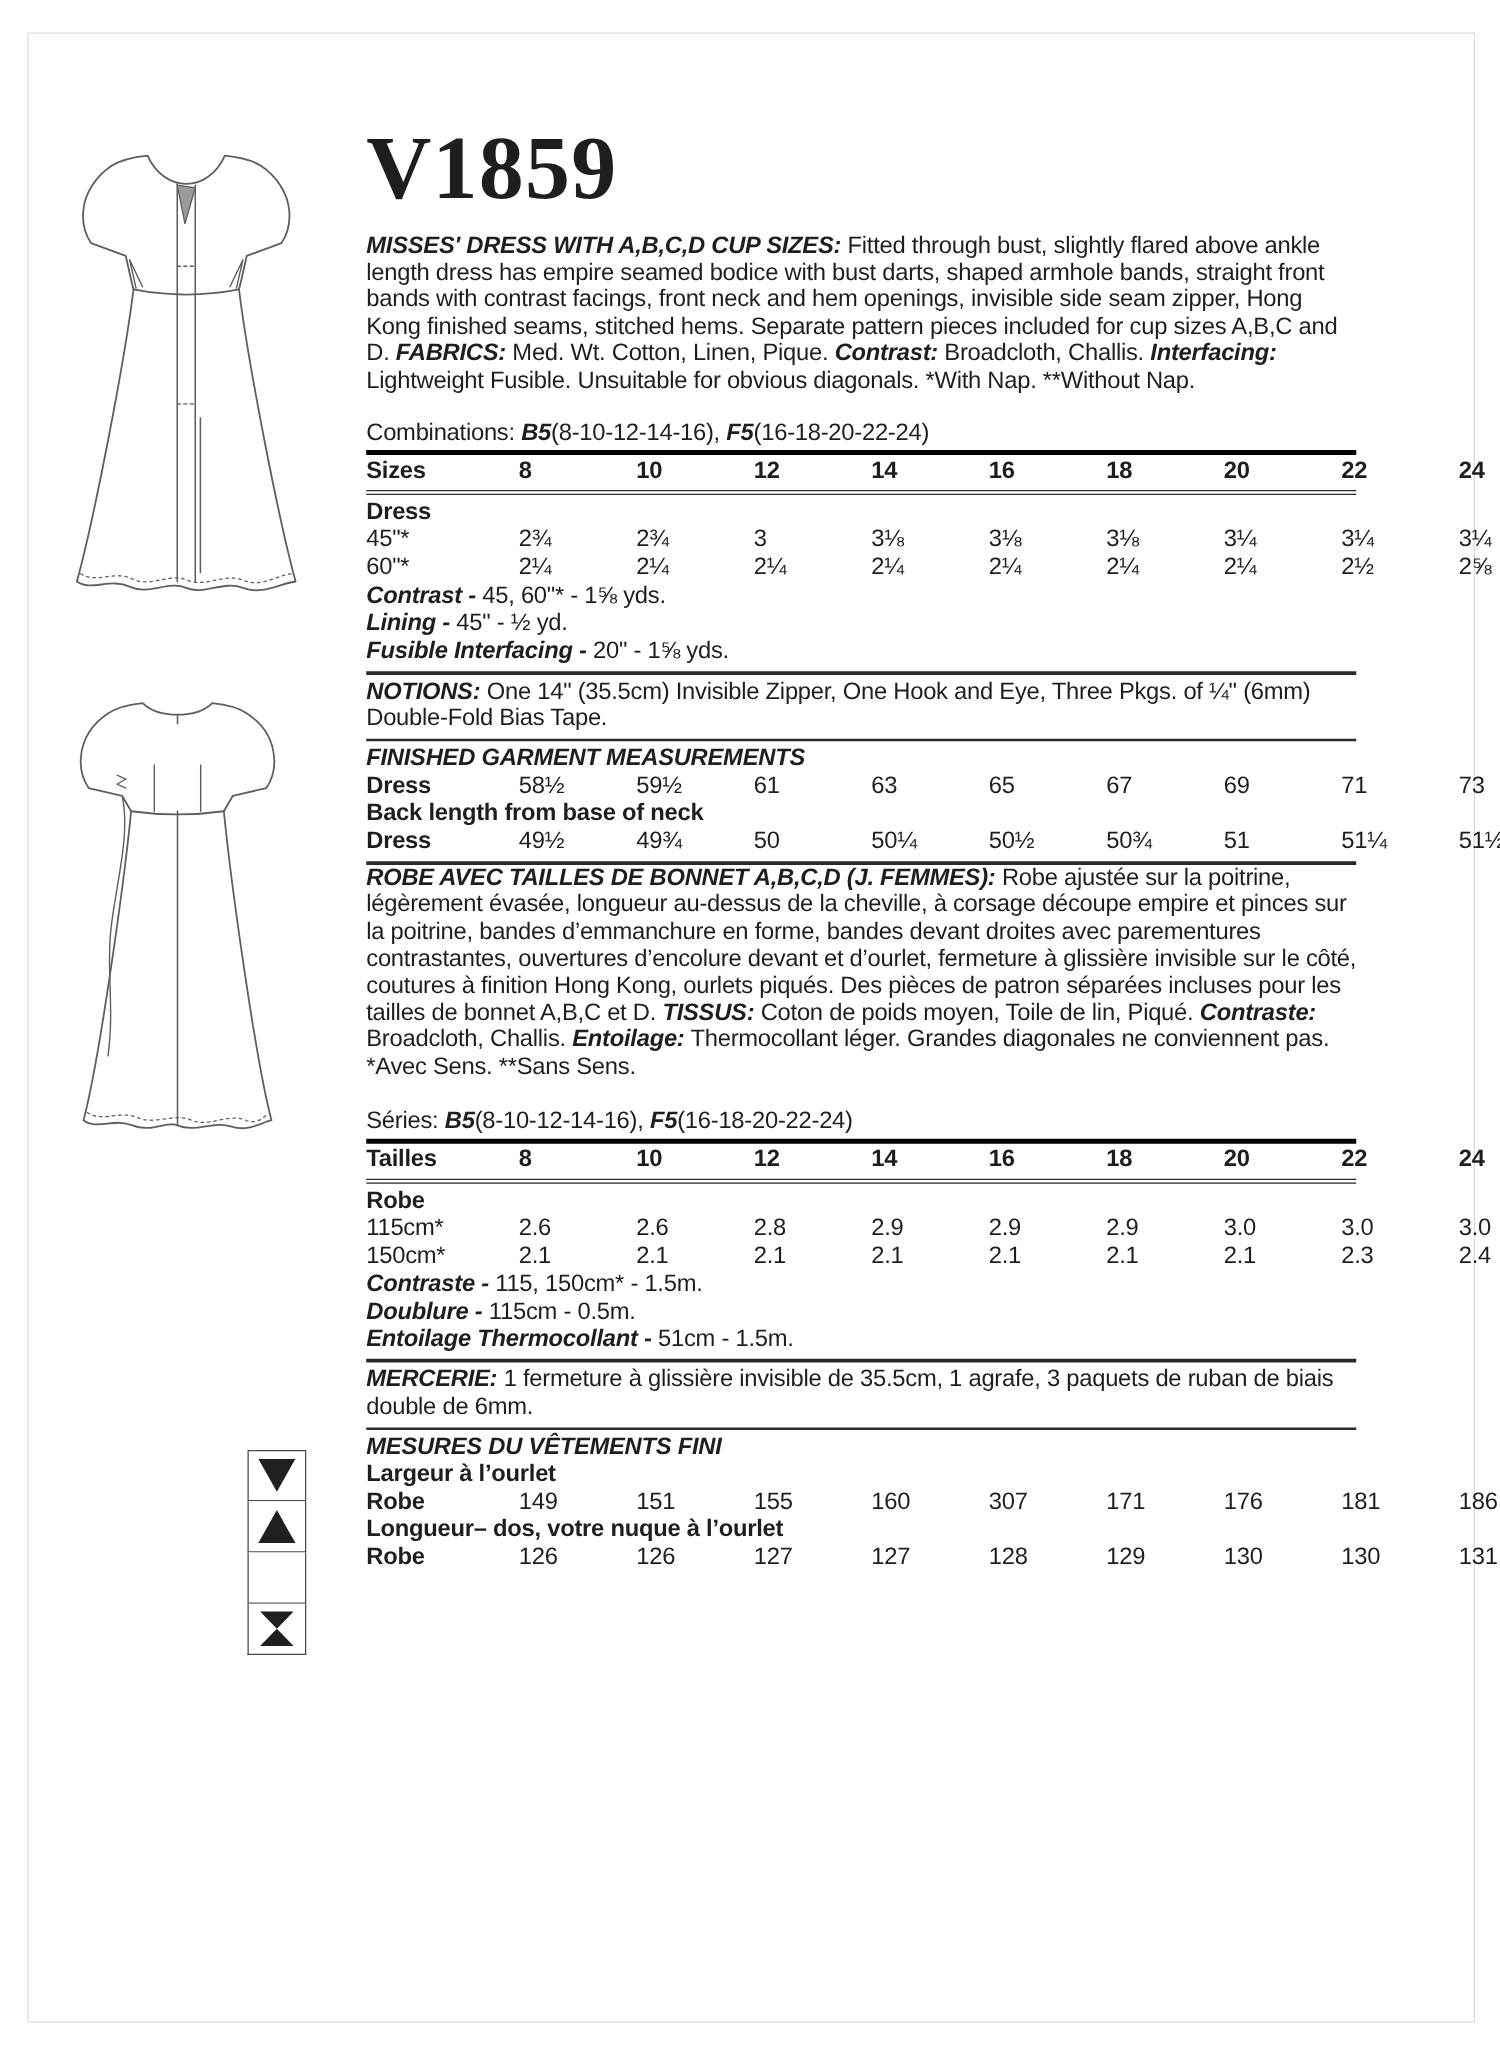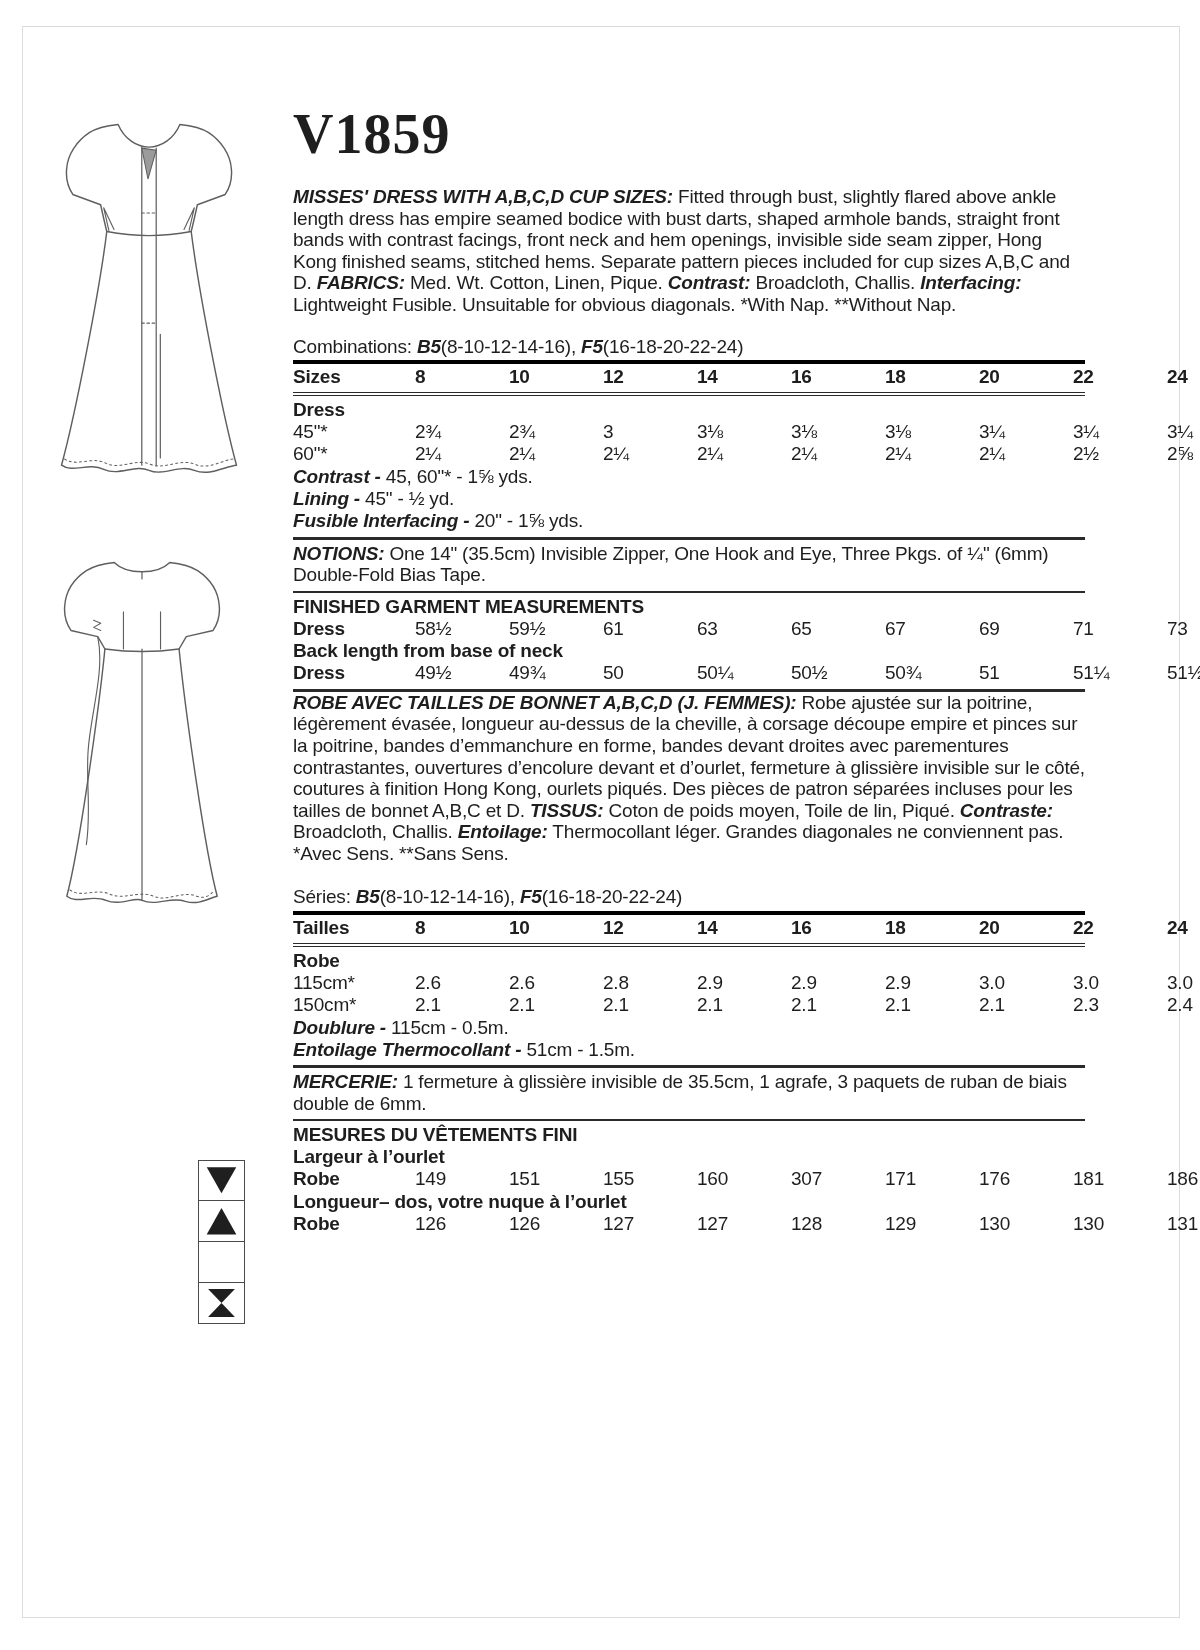--- a/index.html
+++ b/index.html
@@ -4,36 +4,36 @@
 <style>
   html,body{margin:0;padding:0;}
   body{
     width:1200px;height:1650px;position:relative;background:#ffffff;
     font-family:"Liberation Sans", sans-serif;color:#1e1e1e;overflow:hidden;
   }
   .frame{position:absolute;left:22px;top:26px;width:1156px;height:1590px;border:1px solid #dcdcdc;}
   
   .content{position:absolute;left:293px;top:94px;width:792px;font-size:19px;line-height:21.6px;letter-spacing:-0.2px;}
   .masthead{display:flex;justify-content:space-between;align-items:flex-end;margin-bottom:12px;}
-  .code{font-family:"Liberation Serif", serif;font-size:56px;font-weight:bold;line-height:80px;letter-spacing:1px;}
+  .code{font-family:"Liberation Serif", serif;font-size:72px;font-weight:bold;line-height:80px;letter-spacing:1px;}
   .difficulty{font-size:31px;line-height:31px;font-weight:400;letter-spacing:0.2px;color:#2b2b2b;padding-bottom:5px;}
   p.desc{margin:0;}
   b{font-weight:bold;font-style:italic;}
   .combin{margin-top:20px;padding-bottom:3px;border-bottom:4px solid #000000;}
   .trow{display:grid;grid-template-columns:102px repeat(9,74px);line-height:22.5px;gap:20px;}
   .trow .c{text-align:left;}
   .thead{font-weight:bold;padding:2px 0 3px;border-bottom:4px double #2a2a2a;}
   .group-label{font-weight:bold;margin-top:3px;line-height:22px;}
   .sub-label{font-weight:bold;line-height:22px;}
   .meas .c.lbl{font-weight:bold;}
   .note{line-height:22.3px;}
   .rule2{border-top:2px solid #2a2a2a;margin-top:4px;}
   .rule25{border-top:3px solid #2a2a2a;margin-top:4px;}
   .blockpad{padding:3px 0 5px;}
-  .sectitle{font-weight:bold;margin-top:3px;line-height:22px;}
+  .sectitle{font-weight:bold;margin-top:3px;line-height:22px;font-style:italic;}
   .mt4{margin-top:4px;}
   .mt22{margin-top:22px;}
   
   .art{position:absolute;}
   .art-front{left:44px;top:110px;}
   .art-back{left:42px;top:546px;}
   
   .nap{position:absolute;left:198px;top:1160px;width:47px;}
   .nap-box{box-sizing:border-box;width:47px;height:41px;border:1.6px solid #4a4a4a;border-top-width:0;background:#fff;}
   .nap-box:first-child{border-top-width:1.6px;}
@@ -216,20 +216,21 @@
       <span class="c">2.1</span>
       <span class="c">2.1</span>
       <span class="c">2.1</span>
       <span class="c">2.1</span>
       <span class="c">2.1</span>
       <span class="c">2.1</span>
       <span class="c">2.1</span>
       <span class="c">2.3</span>
       <span class="c">2.4</span>
     </div>
+  <div class="note"><b>Contraste -</b> 115, 150cm* - 1.5m.</div>
   <div class="note"><b>Doublure -</b> 115cm - 0.5m.</div>
   <div class="note"><b>Entoilage Thermocollant -</b> 51cm - 1.5m.</div>
 
   <div class="rule25"></div>
   <p class="desc blockpad"><b>MERCERIE:</b> 1 fermeture à glissière invisible de 35.5cm, 1 agrafe, 3 paquets de ruban de biais double de 6mm.</p>
   <div class="rule2" style="margin-top:0;"></div>
 
   <div class="sectitle">MESURES DU VÊTEMENTS FINI</div>
   <div class="sub-label">Largeur à l’ourlet</div>
   <div class="trow meas">

